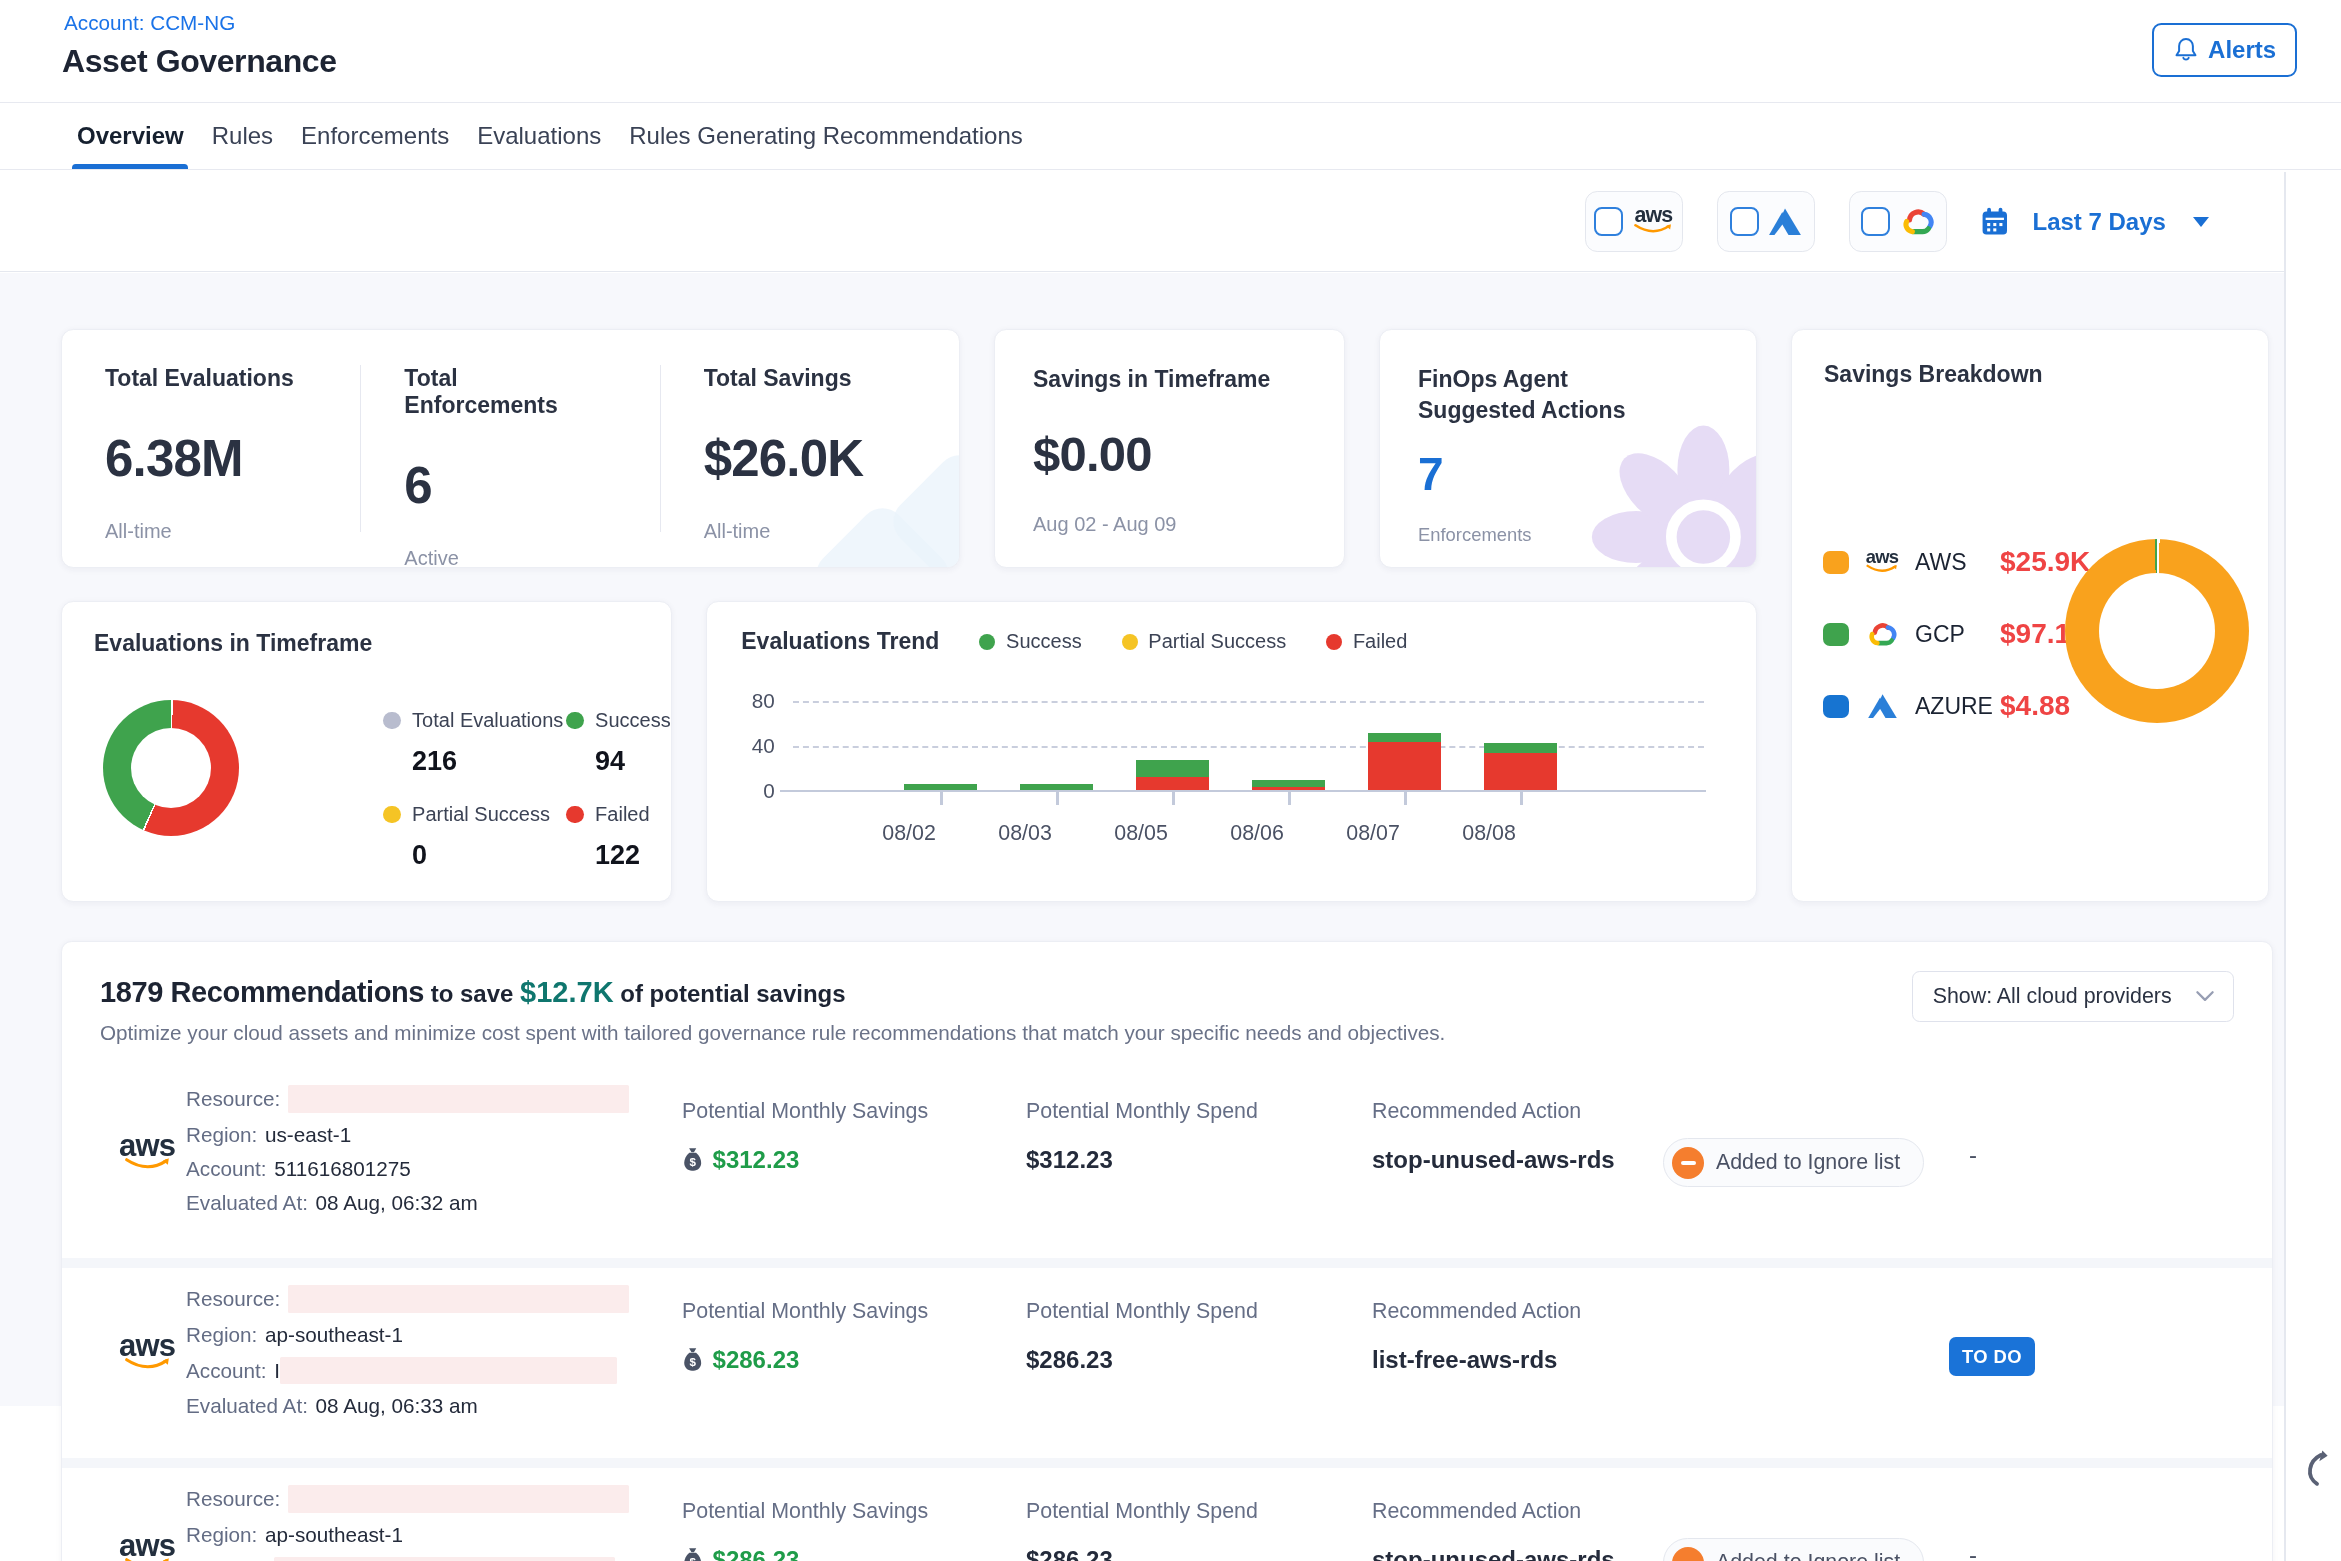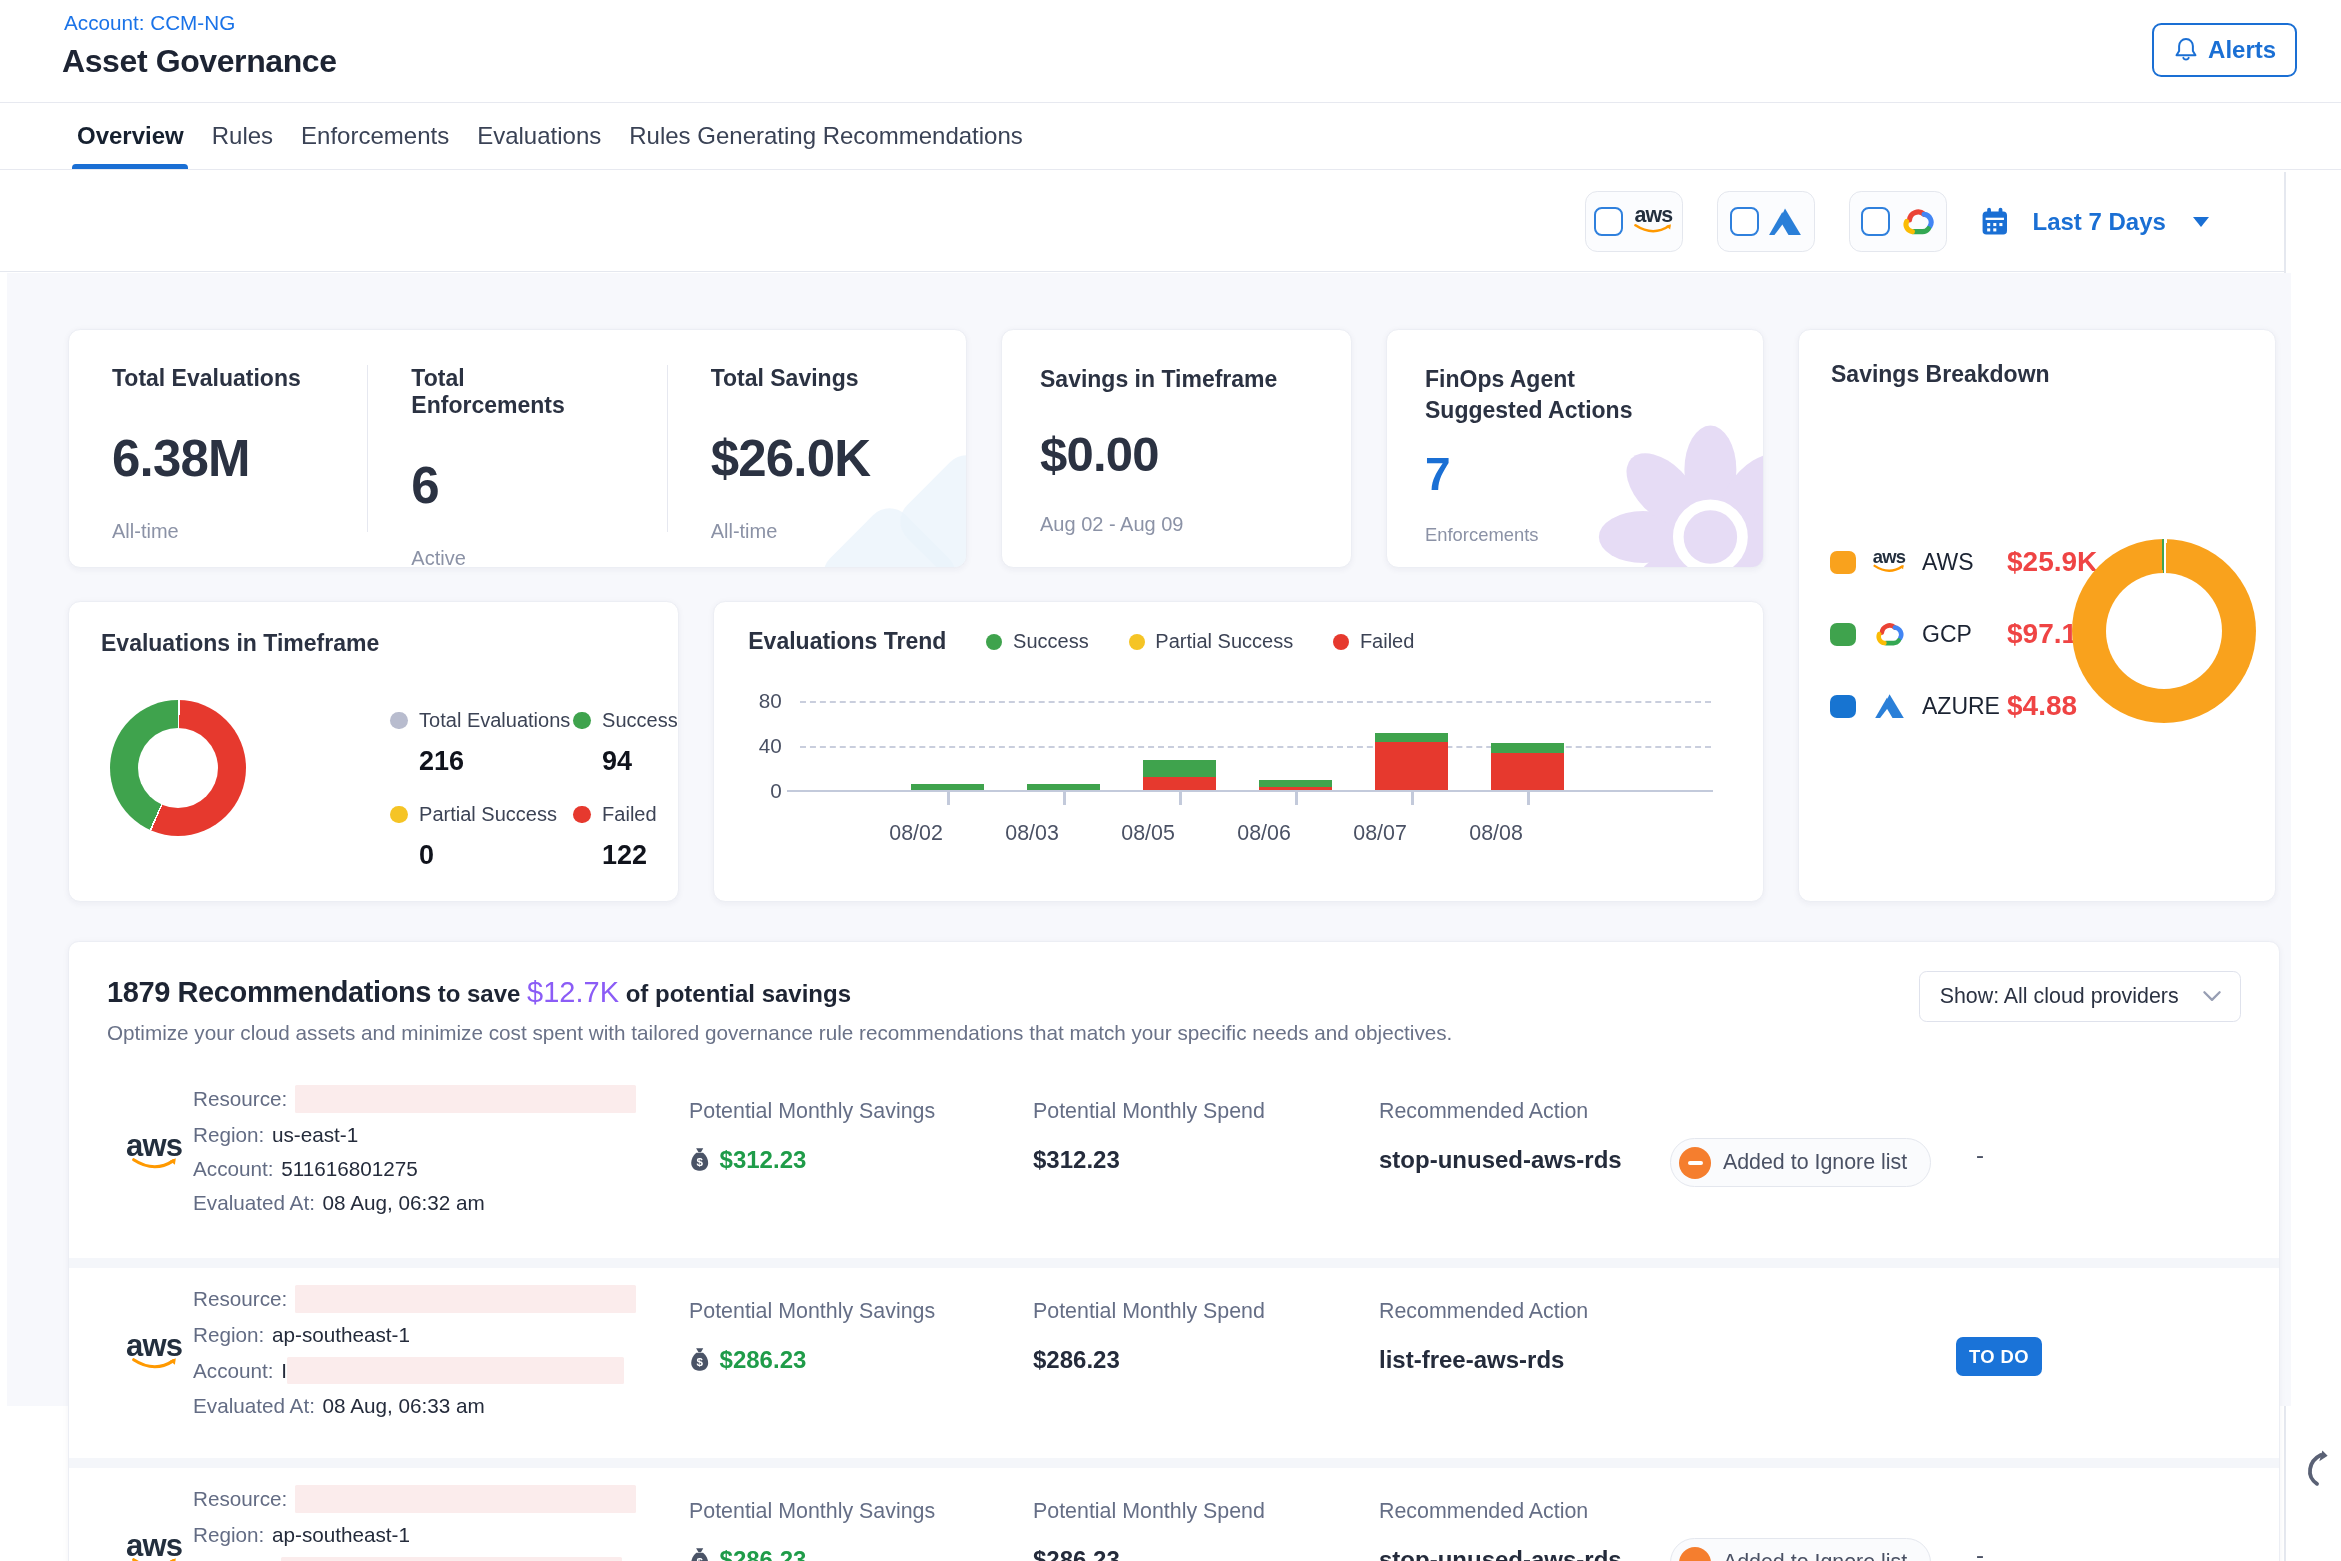--- a/index.html
+++ b/index.html
@@ -22,21 +22,21 @@
   .filterbar { position:absolute; left:0; top:172px; width:2284px; height:100px; background:#fff;
     border-bottom:1.5px solid #e5e8ef; display:flex; align-items:center; justify-content:flex-end;
     gap:34px; padding-right:75px; }
   .prov-card { width:98px; height:61px; border:1.5px solid #e4e7ee; border-radius:12.2px; background:#fbfcfe;
     display:flex; align-items:center; justify-content:center; gap:10px; cursor:pointer; }
   .cbx { width:29px; height:29px; border:2.7px solid #2f80dd; border-radius:7.7px; background:#fff; }
   .daterange { display:flex; align-items:center; gap:24px; color:#1a6fd4; font-size:24px; font-weight:600; cursor:pointer; }
   .caret { width:0; height:0; border-left:8.4px solid transparent; border-right:8.4px solid transparent;
     border-top:10px solid #1a6fd4; margin-left:3.1px; }
   .pane-edge { position:absolute; left:2284px; top:172px; width:1.5px; height:1389px; background:#e5e8ef; }
-  .dash { position:absolute; left:7px; top:273px; width:2284px; height:1133px; background:#f7f8fc; }
+  .dash { position:absolute; left:0; top:273px; width:2284px; height:1133px; background:#f7f8fc; }
   .grid { position:absolute; left:61px; top:56px; display:grid;
     grid-template-columns:899px 351px 378px 478px; grid-template-rows:239px 301px; gap:33px 34px; }
   .card { background:#fff; border:0.8px solid #eceef4; border-radius:12.2px;
     box-shadow:0 1.5px 6.1px rgba(30,40,70,.05); position:relative; overflow:hidden; }
   .stat-card { grid-column:1; grid-row:1; display:flex; padding:35px 0; }
   .stat { flex:1; padding:0 43px; }
   .stat + .stat { border-left:1.5px solid #e6e8f0; }
   .stat .lb { font-size:23px; font-weight:600; color:#2b3242; }
   .stat .val { font-size:51px; font-weight:700; color:#2b3242; margin-top:37px; letter-spacing:-0.8px; }
   .stat .cap { font-size:20px; color:#8b92a6; margin-top:32px; }
@@ -87,21 +87,21 @@
   .bar { width:73px; display:flex; flex-direction:column; }
   .seg-g { background:#3fa34d; }
   .seg-r { background:#e6392e; }
   .tick { position:absolute; left:50%; top:188px; width:2.3px; height:15.3px; background:#c3cadb; }
   .xlab { position:absolute; top:219px; width:100%; text-align:left; font-size:21.4px; color:#4a5164; }
   .reco { position:absolute; left:61px; top:668px; width:2212px; min-height:918px; background:#fff;
     border:0.8px solid #eceef4; border-radius:10.7px 10.7px 0 0; box-shadow:0 1.5px 6.1px rgba(30,40,70,.05); }
   .reco-head { position:relative; padding:34px 38px 23px 38px; }
   .reco-title { font-size:24px; font-weight:600; color:#1d2433; }
   .reco-title .big { font-size:29px; font-weight:800; letter-spacing:-0.4px; }
-  .reco-title .green { font-size:29px; font-weight:400; color:#8b5cf6; }
+  .reco-title .green { font-size:29px; font-weight:700; color:#0f766e; }
   .reco-sub { font-size:20.7px; color:#6a7288; margin-top:12.2px; }
   .show-dd { position:absolute; right:38px; top:29px; height:51px; border:1.5px solid #dfe2ec; border-radius:7.7px;
     background:#fff; display:flex; align-items:center; gap:23px; padding:0 18.4px 0 20px;
     font-size:21.4px; color:#2b3242; cursor:pointer; }
   .reco-row { position:relative; height:190px; }
   .sep { height:10px; background:#f4f6fa; }
   .aws-logo { display:inline-flex; flex-direction:column; align-items:center; }
   .aws-logo .t { font-weight:700; color:#232f3e; line-height:.75; letter-spacing:-0.8px; }
   .row-awslogo { position:absolute; left:57px; top:66px; }
   .row-awslogo .t { font-size:31px; }

